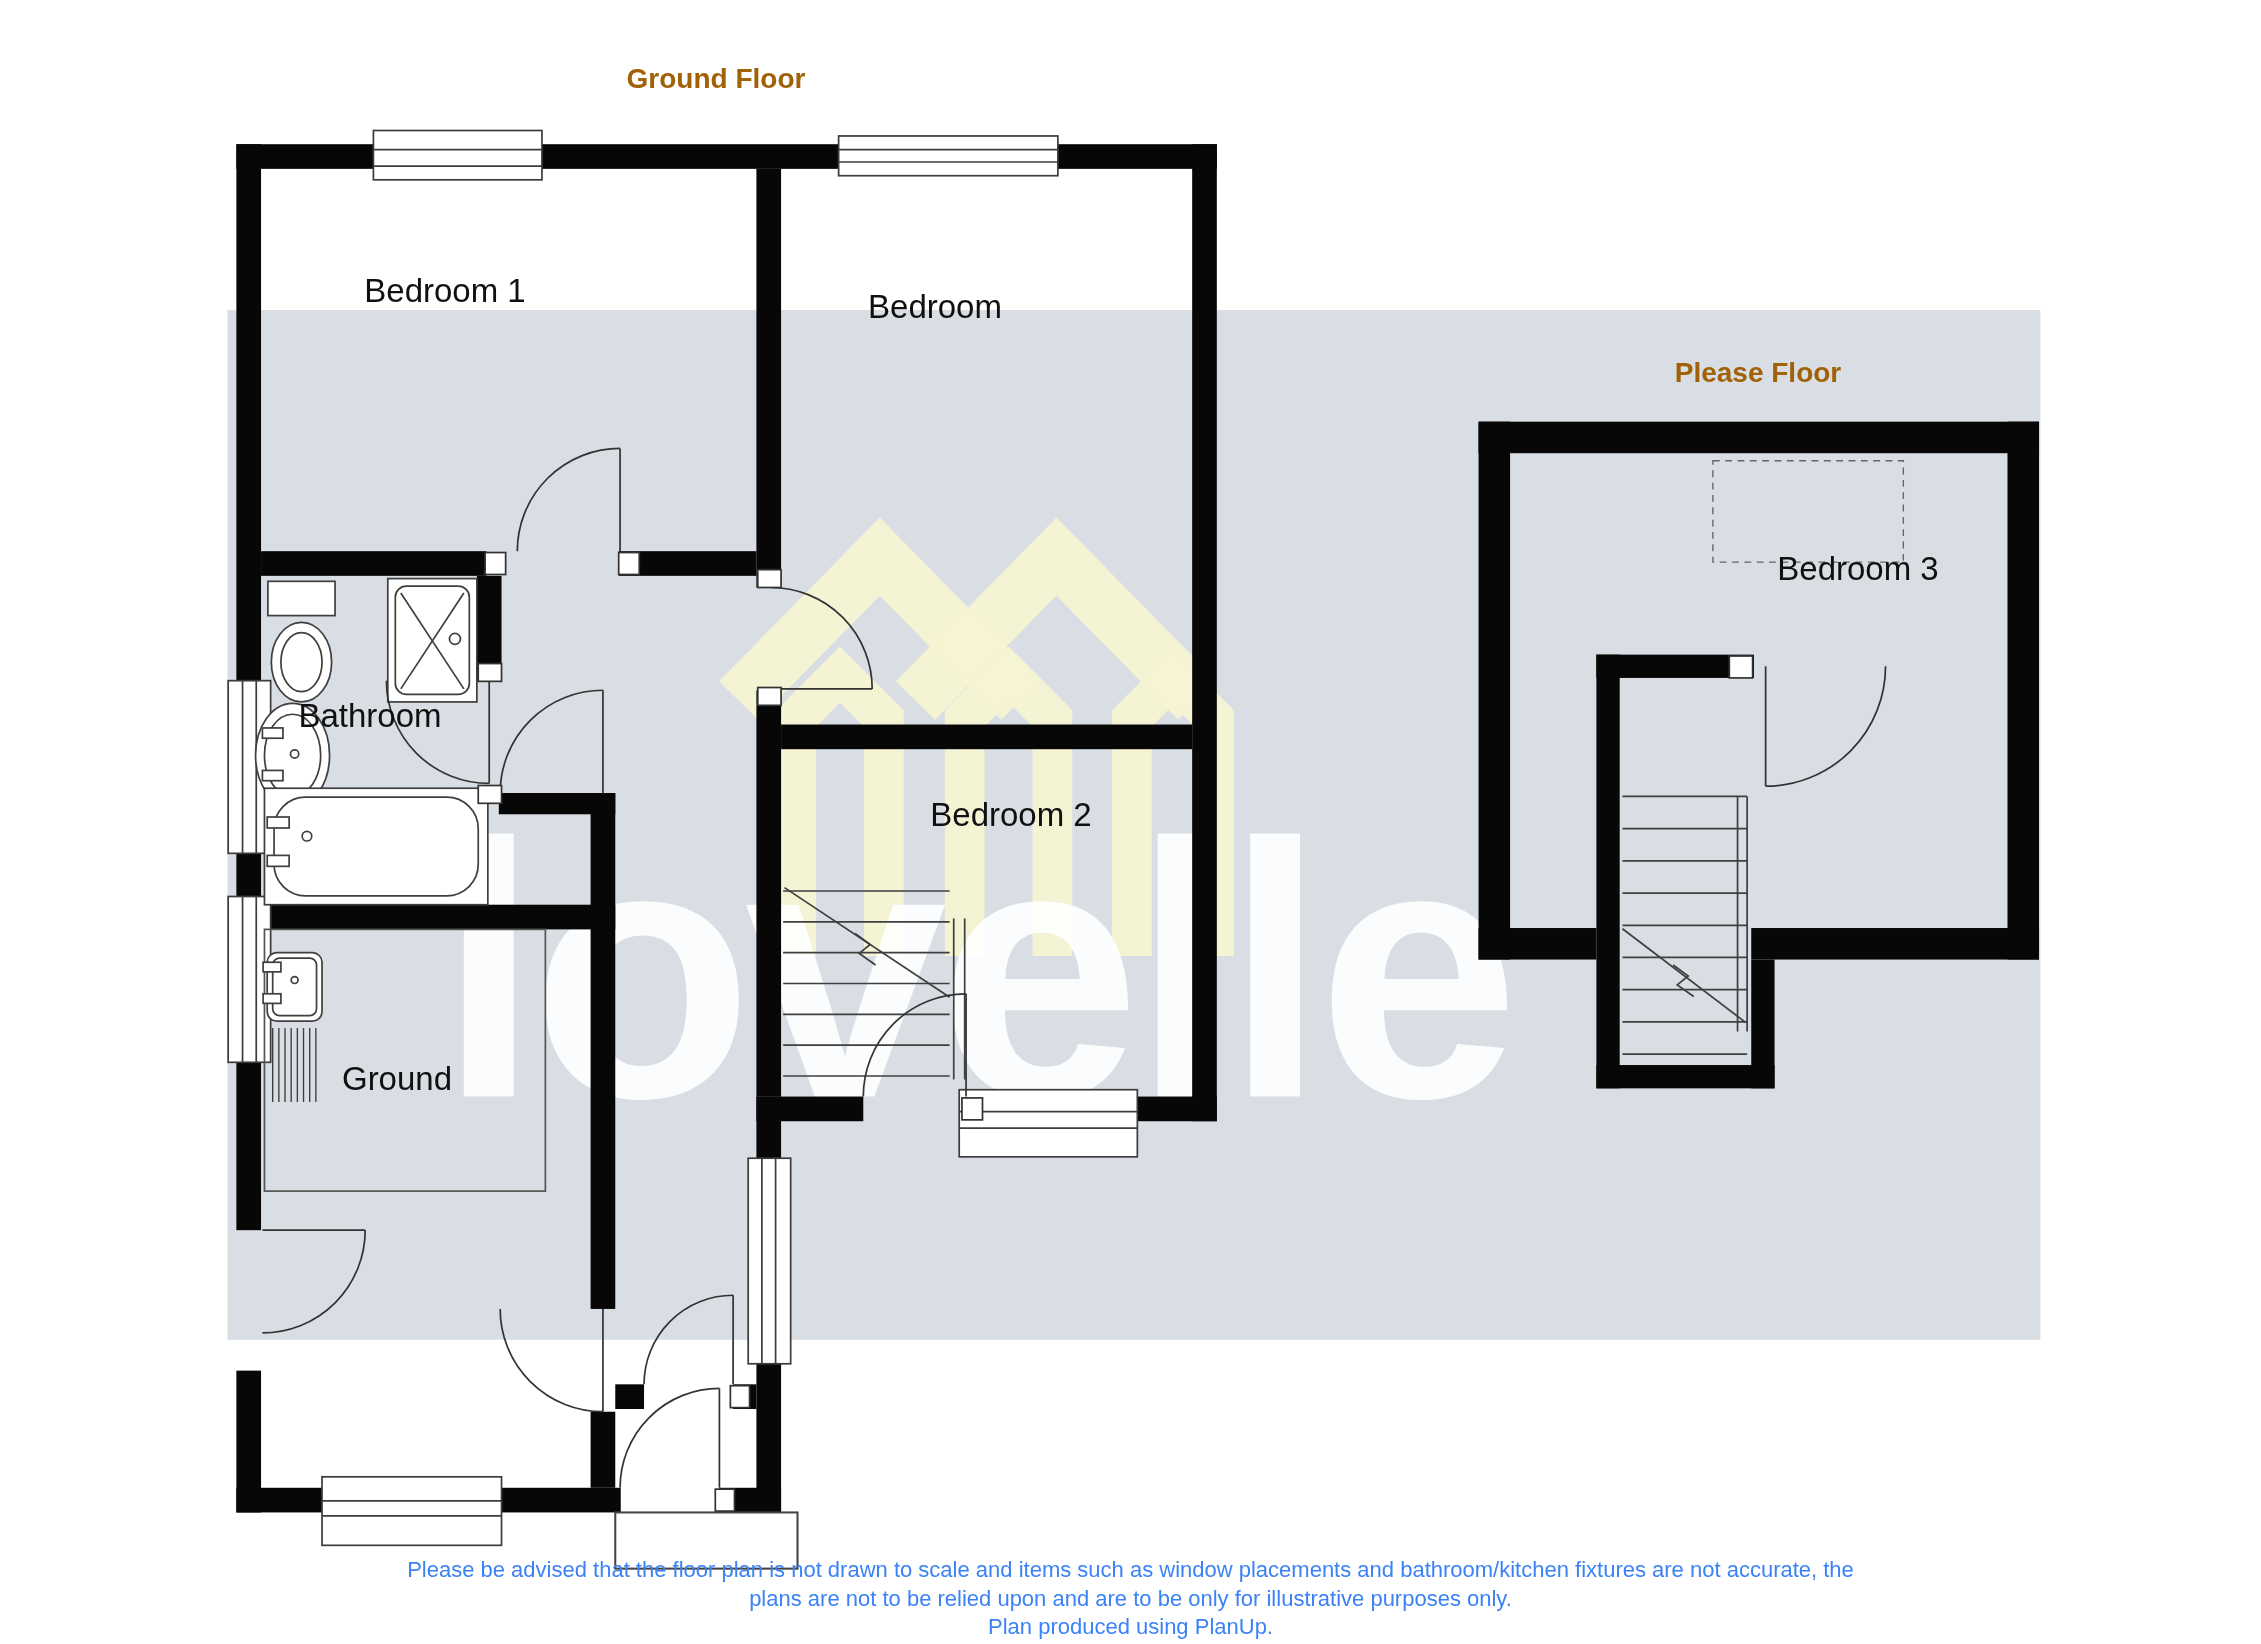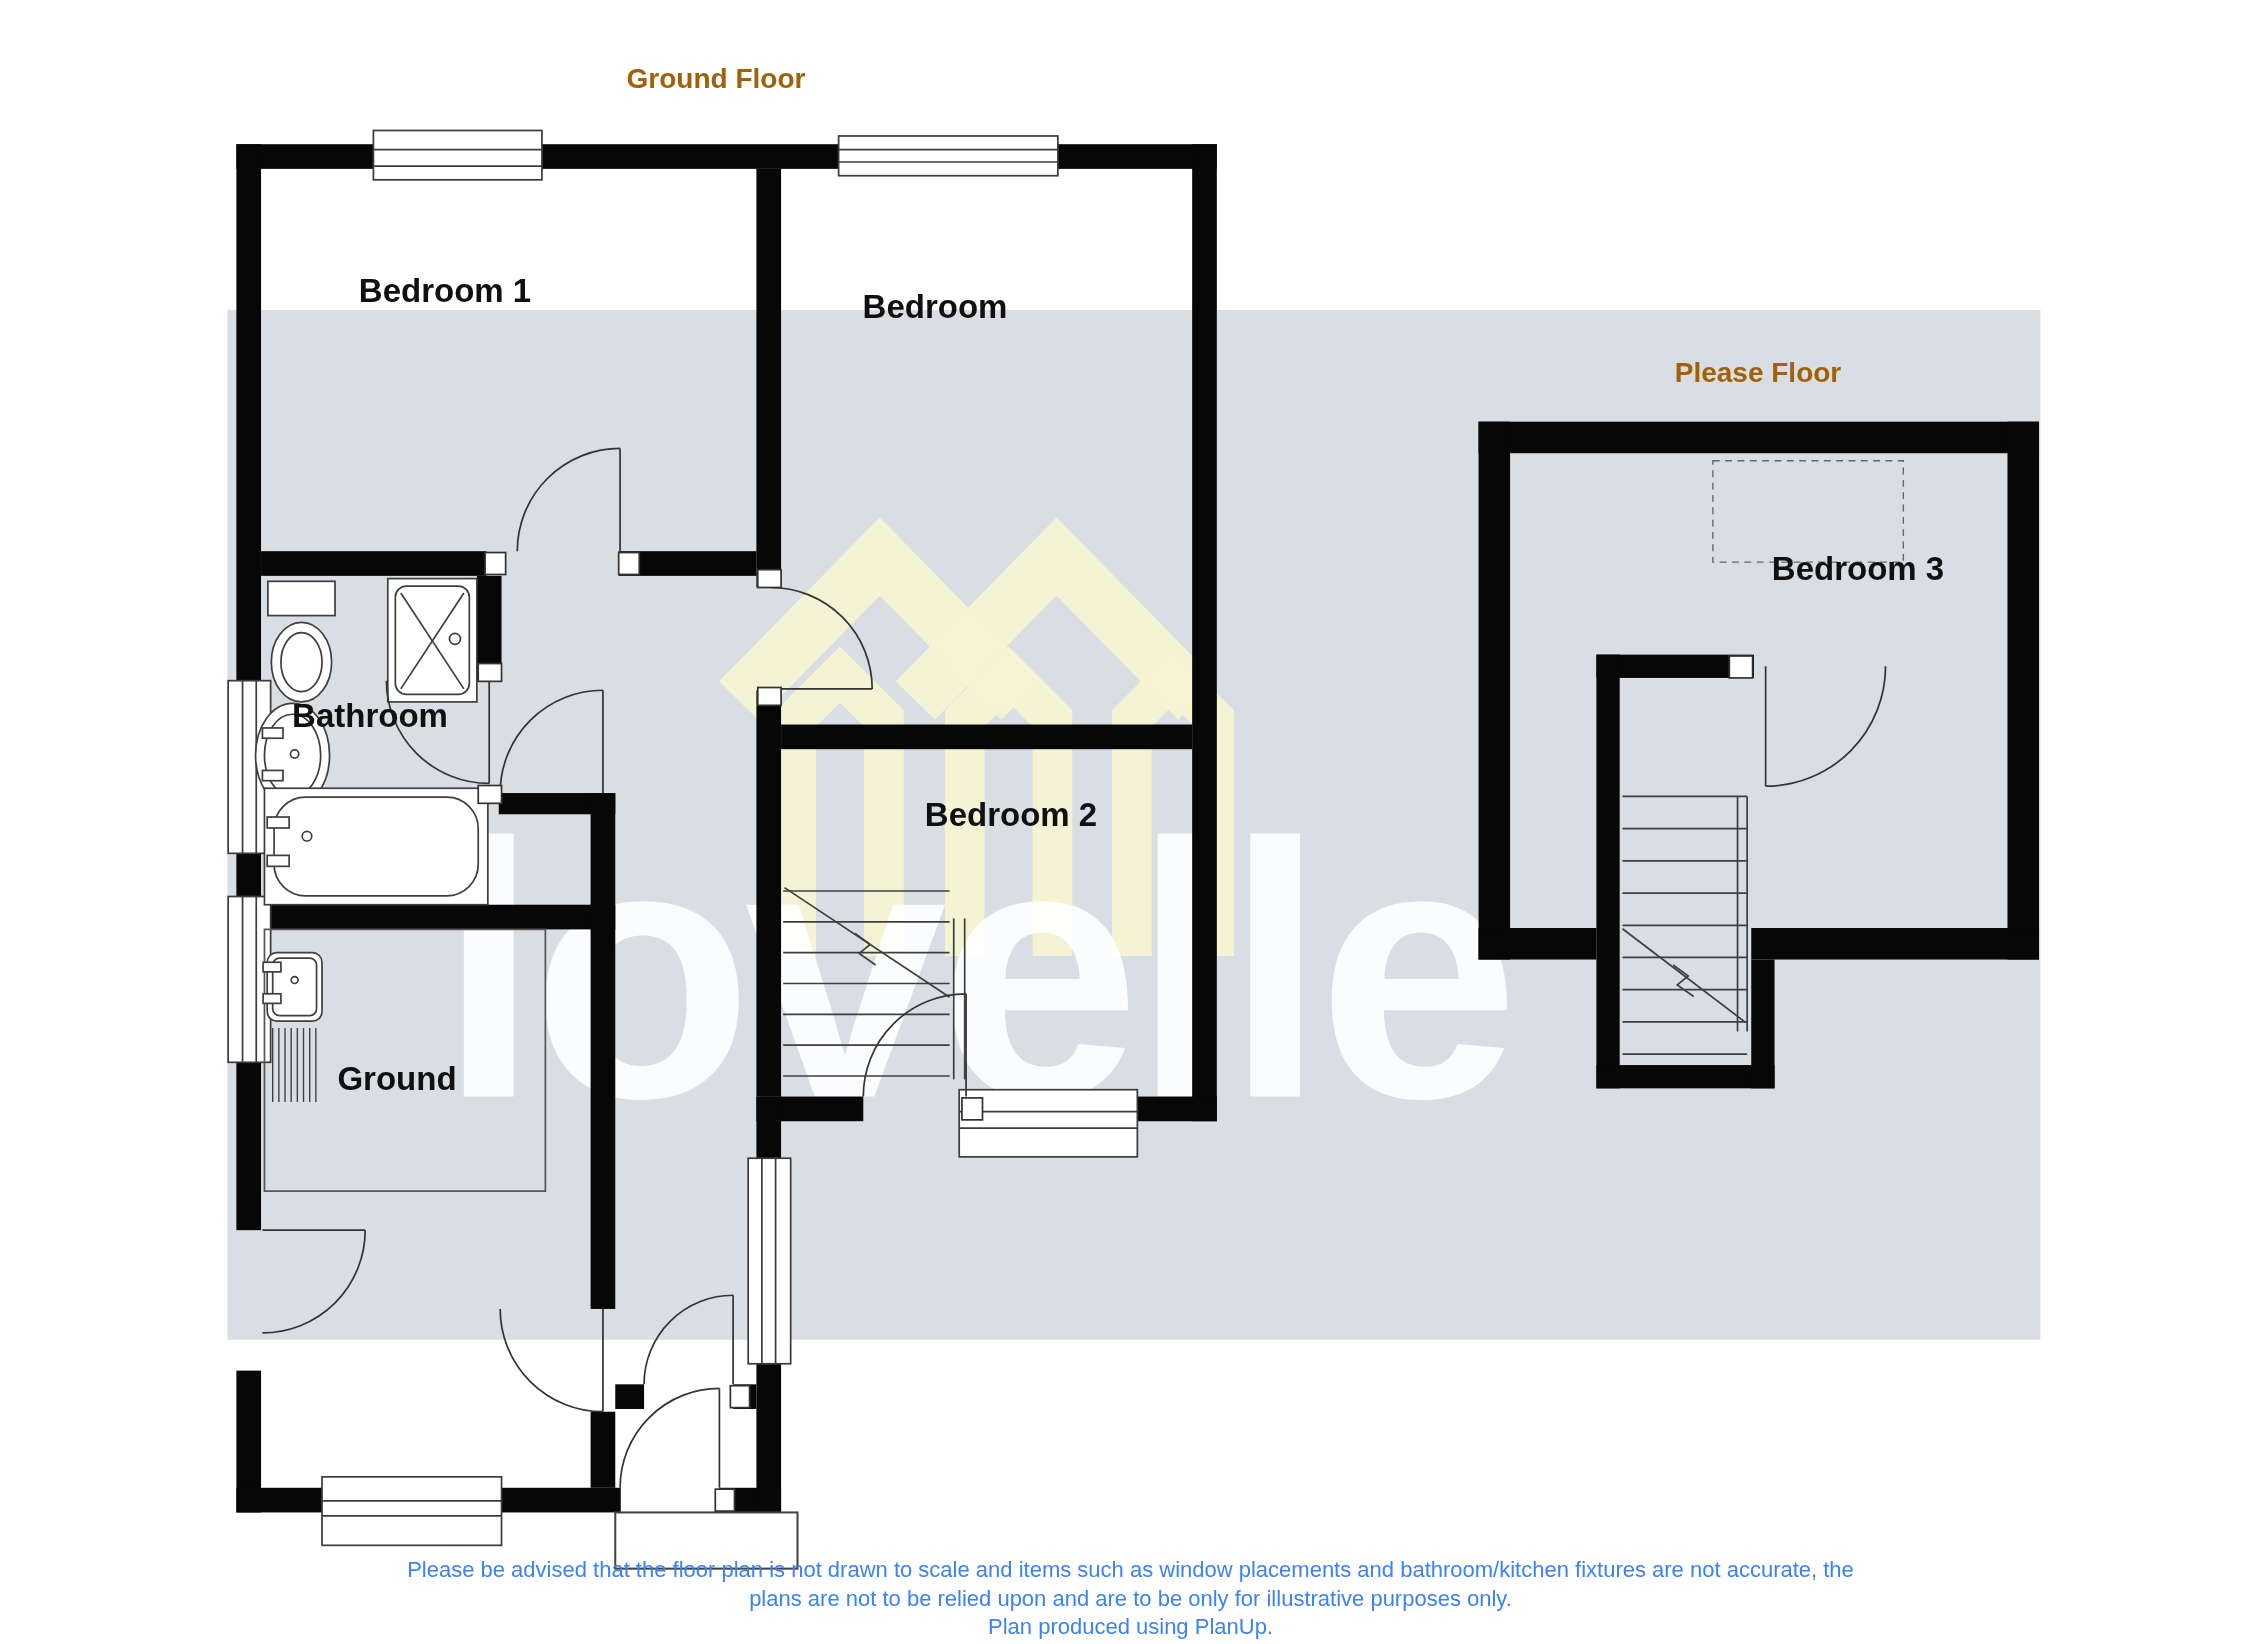--- a/index.html
+++ b/index.html
@@ -13,21 +13,21 @@
   #plan-svg{position:absolute;left:0;top:0;}
   .floor-title{
     position:absolute;
     transform:translate(-50%,-50%);
     font-size:28px;font-weight:bold;color:#a16207;
     white-space:nowrap;z-index:5;
   }
   .room-label{
     position:absolute;
     transform:translate(-50%,-50%);
-    font-size:33px;font-weight:bold;color:#101010;
+    font-size:33px;font-weight:normal;color:#101010;
     white-space:nowrap;z-index:5;
   }
   .disclaimer-line{
     position:absolute;left:0;width:2261px;
     text-align:center;
     font-size:22px;color:#3b82f6;z-index:5;
   }
 </style>
 </head>
 <body>

